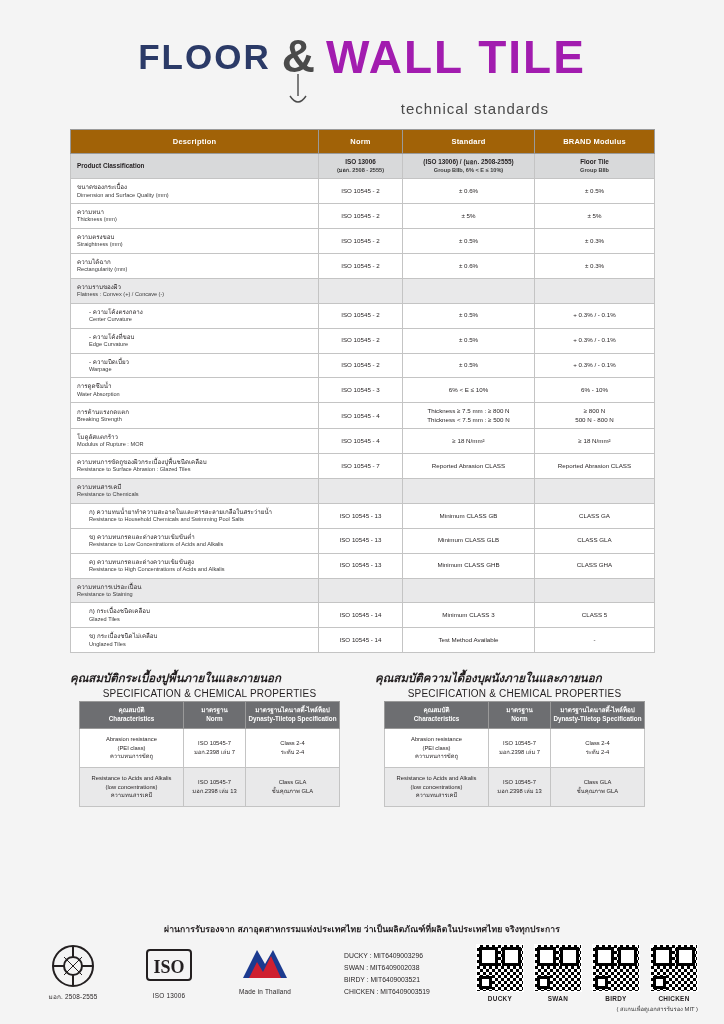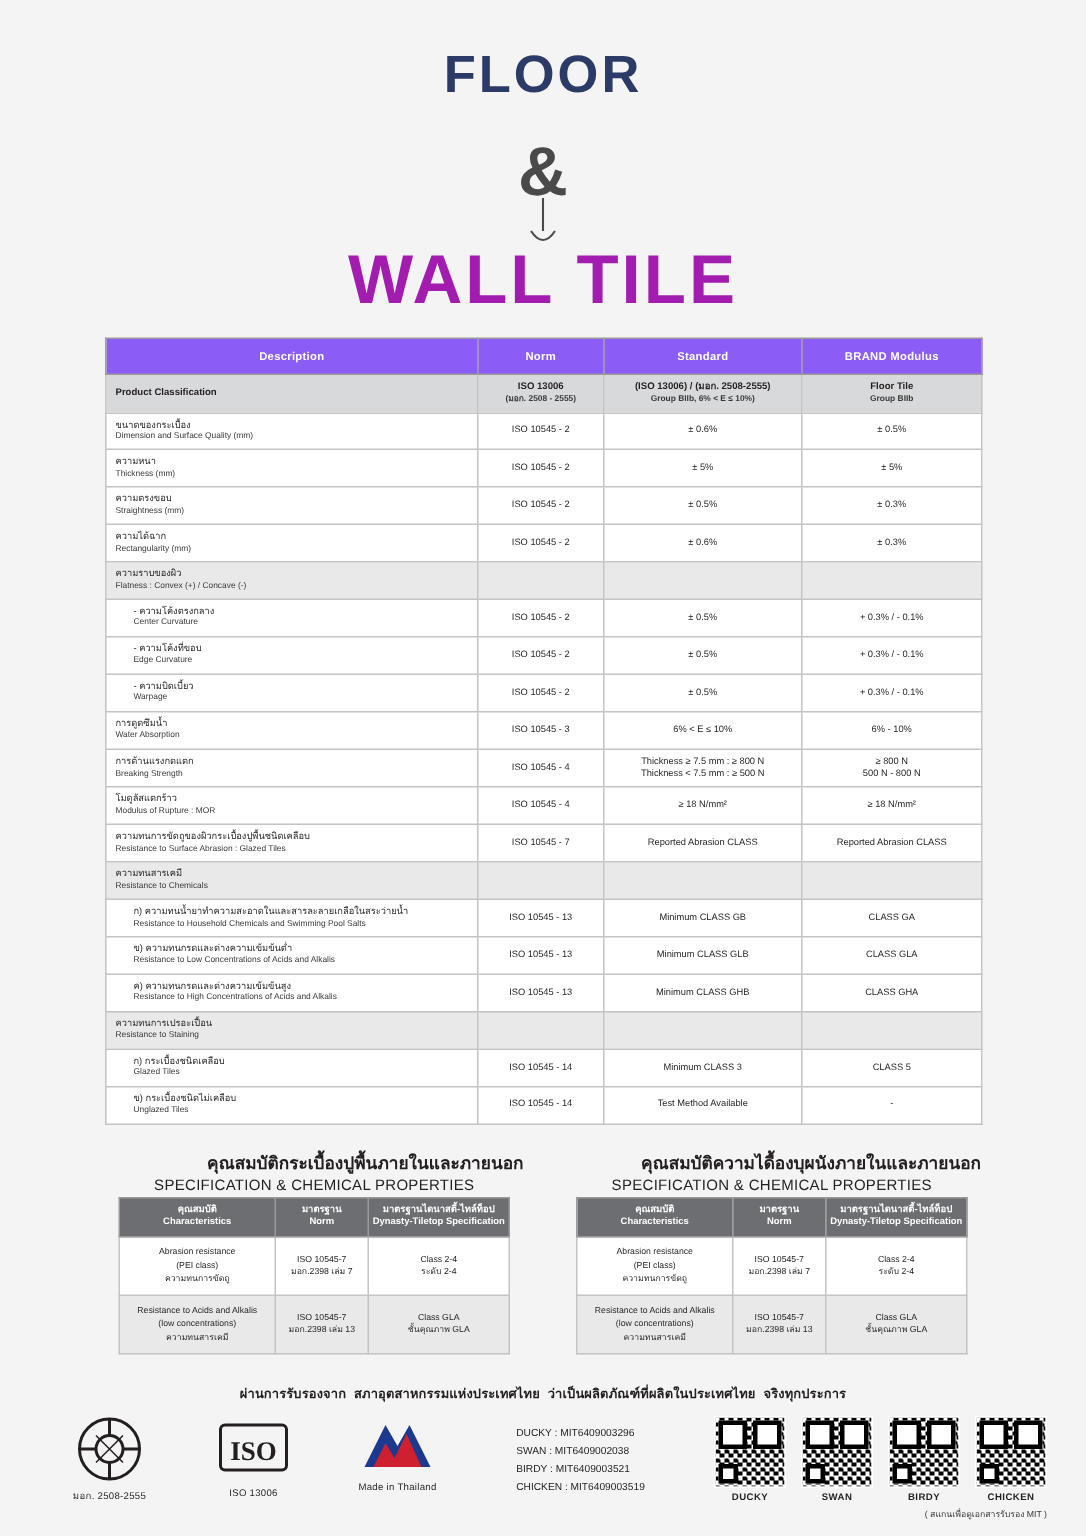--- a/index.html
+++ b/index.html
@@ -23,22 +23,21 @@
   
   .header {
     padding-top: 30px;
     text-align: center;
     position: relative;
   }
   .logo-row {
     display: flex;
     align-items: center;
     justify-content: center;
-    gap: 24px;
-    flex-direction: column;
+    gap: 7px;
   }
   .logo-floor {
     font-family: "Liberation Sans", sans-serif;
     font-size: 35px;
     letter-spacing: 2px;
     font-weight: bold;
     color: #2b3a67;
   }
   .logo-amp {
     position: relative;
@@ -77,21 +76,21 @@
     width: 584px;
     border-collapse: collapse;
     table-layout: fixed;
   }
   table.main col.c1 { width: 248px; }
   table.main col.c2 { width: 84px; }
   table.main col.c3 { width: 132px; }
   table.main col.c4 { width: 120px; }
 
   table.main th {
-    background: #8b5cf6;
+    background: #a16207;
     color: #ffffff;
     font-size: 7.5px;
     font-weight: bold;
     text-align: center;
     padding: 7px 3px;
     border: 1px solid #9a9a9a;
     letter-spacing: .2px;
   }
   table.main th.first { text-align: center; }
   table.main td {
@@ -120,25 +119,26 @@
   .tline.sm { font-size: 5.6px; color: #3a3a3a; }
 
   
   .spec-row {
     display: flex;
     margin: 16px 70px 0 70px;
     gap: 26px;
   }
   .spec-col { width: 279px; }
   .spec-title-th {
-    text-align: right;
+    text-align: left;
     font-size: 11.5px;
     font-weight: bold;
     color: #231f20;
     margin-bottom: 1px;
+    font-style: italic;
   }
   .spec-title-en {
     text-align: center;
     font-size: 10px;
     color: #231f20;
     margin-bottom: 2px;
     letter-spacing: .2px;
   }
   table.spec {
     width: 260px;
@@ -176,21 +176,20 @@
     bottom: 0;
     padding: 0 26px 10px 26px;
   }
   .footer-note {
     text-align: center;
     font-size: 8.6px;
     font-weight: bold;
     color: #231f20;
     margin-bottom: 8px;
     letter-spacing: .1px;
-    font-family: Liberation Mono, monospace;
   }
   .footer-main {
     display: flex;
     align-items: flex-start;
     justify-content: space-between;
   }
   .marks {
     display: flex;
     align-items: flex-start;
     gap: 30px;
@@ -262,20 +261,21 @@
         <span>&amp;</span>
         <span class="hook">
           <svg width="24" height="34" viewBox="0 0 24 34" aria-hidden="true">
             <path d="M12 0 L12 22" stroke="#4a4a4a" stroke-width="1.4" fill="none"></path>
             <path d="M4 22 Q12 34 20 22" stroke="#4a4a4a" stroke-width="1.4" fill="none"></path>
           </svg>
         </span>
       </span>
       <span class="logo-wall">WALL TILE</span>
     </div>
+    <div class="logo-sub">technical standards</div>
   </div>
 
   <div class="main-table-wrap">
     <table class="main">
       <colgroup>
           <col class="c1">
           <col class="c2">
           <col class="c3">
           <col class="c4">
         </colgroup>

